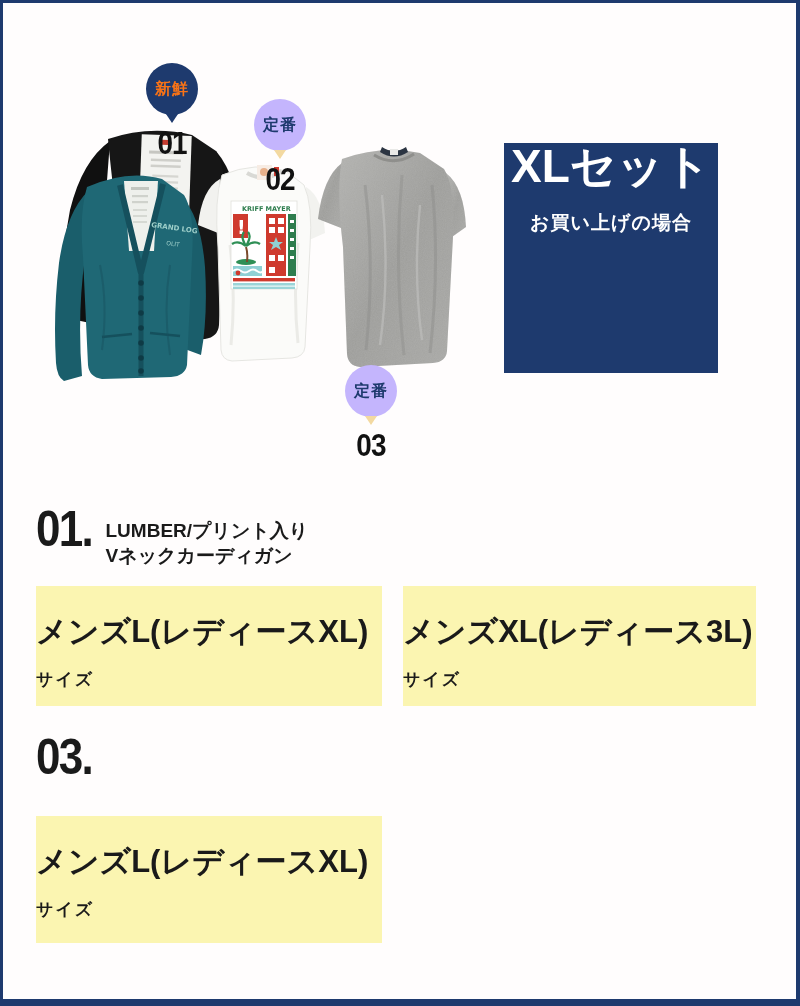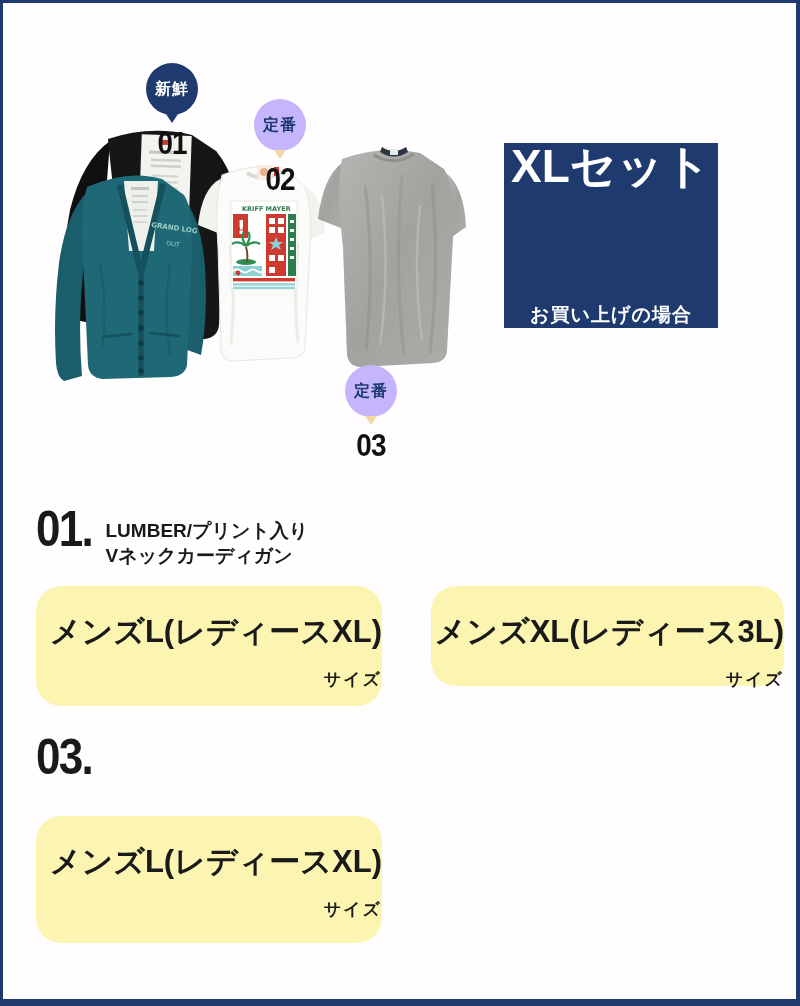--- a/index.html
+++ b/index.html
@@ -23,49 +23,49 @@
     width:52px;height:52px;border-radius:50%;
     margin:0 auto;position:relative;
     display:flex;align-items:center;justify-content:center;
     font-size:16px;font-weight:700;letter-spacing:1px;
   }
   .bubble::after{
     content:'';position:absolute;bottom:-8px;left:50%;
     transform:translateX(-50%);
     border:6px solid transparent;border-bottom:0;
   }
-  .badge--navy .bubble{background:#1e3a6e;color:#ffffff;}
+  .badge--navy .bubble{background:#1e3a6e;color:#f97316;}
   .badge--navy .bubble::after{border-top:9px solid #1e3a6e;}
   .badge--tan .bubble{background:#c4b5fd;color:#1e3a6e;}
   .badge--tan .bubble::after{border-top:9px solid #f3d9a1;}
   .badge-num{
     margin-top:11px;font-size:31px;font-weight:800;color:#111;
     letter-spacing:-1px;transform:scaleX(.9);transform-origin:center top;
   }
 
   
   .promo{
-    left:501px;top:140px;width:214px;height:185px;
+    left:501px;top:140px;width:214px;height:230px;
     background:#1e3a6e;color:#fff;
-    display:flex;flex-direction:column;align-items:center;justify-content:space-between;
+    display:flex;flex-direction:column;align-items:center;justify-content:flex-start;
     text-align:center;
   }
   .promo-title{font-size:46px;font-weight:800;letter-spacing:0px;line-height:1;}
   .promo-sub{font-size:19px;font-weight:700;margin-top:21px;letter-spacing:1px;}
 
   
   .item-header{position:absolute;display:flex;align-items:flex-start;}
   .item-num{
     font-size:50px;font-weight:800;line-height:.92;letter-spacing:-2px;
     transform:scaleX(.88);transform-origin:left top;white-space:nowrap;
   }
   .item-lines{margin-left:6px;margin-top:12px;font-size:19px;font-weight:700;line-height:1.32;}
 
   
-  .size-box{position:absolute;background:#fbf5b1;text-align:right;border-radius:25px;}
+  .size-box{position:absolute;background:#fbf5b1;text-align:left;}
   .size-main{font-size:31px;font-weight:800;margin-top:25px;letter-spacing:0;}
   .size-caption{font-size:17px;font-weight:700;margin-top:15px;letter-spacing:2px;}
 
   svg text{font-family:"DejaVu Sans",sans-serif;}
 </style>
 </head>
 <body>
 
 <div class="canvas">
 
@@ -234,21 +234,21 @@
       <div>Vネックカーディガン</div>
     </div>
   </div>
 
 
   <div class="size-box" style="left:33px;top:583px;width:346px;height:120px;">
     <div class="size-main">メンズL(レディースXL)</div>
     <div class="size-caption">サイズ</div>
   </div>
 
-  <div class="size-box" style="left:428px;top:583px;width:353px;height:100px;">
+  <div class="size-box" style="left:400px;top:583px;width:353px;height:120px;">
     <div class="size-main">メンズXL(レディース3L)</div>
     <div class="size-caption">サイズ</div>
   </div>
 
   <div class="item-header" style="left:33px;top:731px;">
     <div class="item-num">03.</div>
   </div>
 
   <div class="size-box" style="left:33px;top:813px;width:346px;height:127px;">
     <div class="size-main">メンズL(レディースXL)</div>

